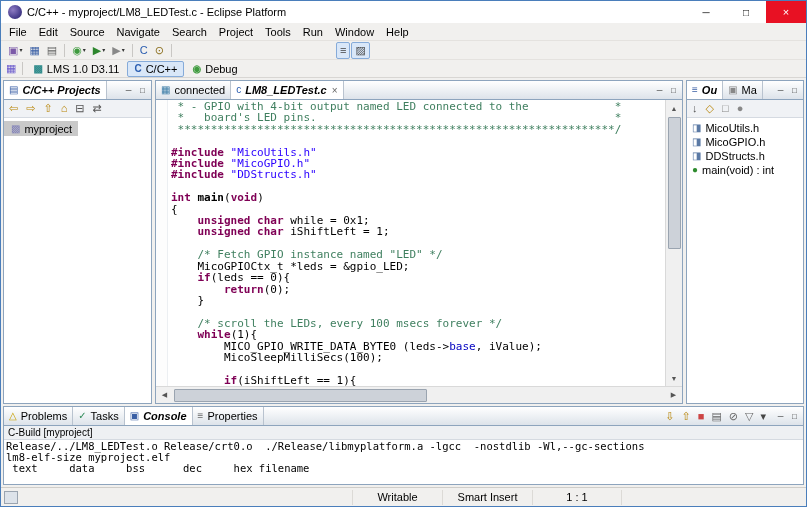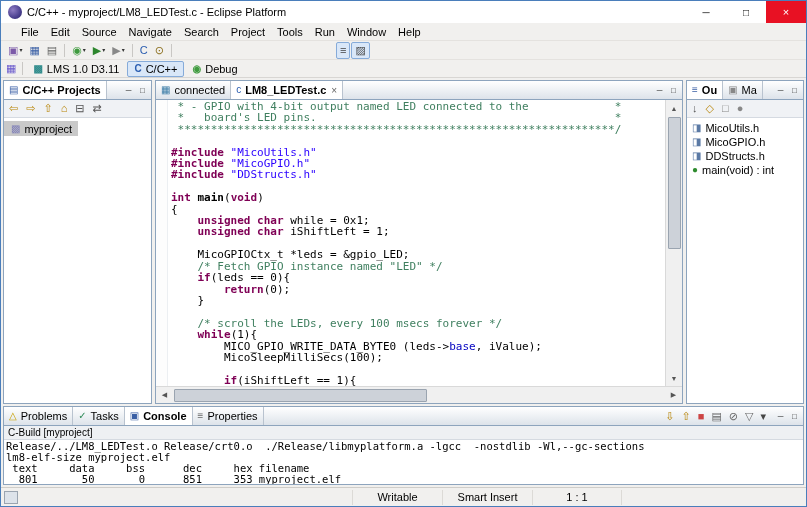--- a/index.html
+++ b/index.html
@@ -10,21 +10,21 @@
   
   .titlebar{height:22px;background:#fff;display:flex;align-items:center;flex-shrink:0;}
   .app-icon{width:14px;height:14px;border-radius:50%;margin:0 5px 0 7px;flex-shrink:0;
             background:radial-gradient(circle at 35% 35%, #8e7cc3, #4a3f8f 60%, #2a2466);}
   .title-text{font-size:11px;white-space:nowrap;}
   .win-controls{margin-left:auto;display:flex;height:100%;}
   .win-btn{width:40px;height:100%;display:flex;align-items:center;justify-content:center;font-size:10px;}
   .win-btn.close{background:#e81123;color:#fff;font-size:11px;}
 
   
-  .menubar{height:17px;display:flex;align-items:center;background:#f1f0ee;padding-left:14px;flex-shrink:0;}
+  .menubar{height:17px;display:flex;align-items:center;background:#f1f0ee;padding-left:2px;flex-shrink:0;}
   .menu-item{padding:1px 6px;white-space:nowrap;}
   .toolbar{height:19px;display:flex;align-items:center;background:#f1f0ee;padding-left:2px;flex-shrink:0;border-top:1px solid #e4e2df;}
   .tb-group{display:flex;align-items:center;gap:1px;padding:0 2px;}
   .tb-offset{margin-left:160px;}
   .tb-sep{width:1px;height:13px;background:#c9c7c4;margin:0 2px;}
   .tb-btn{display:flex;align-items:center;height:17px;padding:0 3px;font-size:11px;line-height:1;}
   .tb-btn.pressed{background:#d9e7f8;border:1px solid #86abd9;border-radius:2px;}
   .tb-glyph{font-size:11px;line-height:1;}
   .tb-dd{font-size:6px;color:#333;margin-left:1px;}
   .persp-bar{height:19px;display:flex;align-items:center;background:#f1f0ee;padding-left:2px;gap:1px;flex-shrink:0;border-top:1px solid #e4e2df;border-bottom:1px solid #d8d6d3;}
@@ -36,21 +36,21 @@
   .main{flex:1;display:flex;gap:3px;padding:2px 2px 0 2px;min-height:0;}
   .panel{display:flex;flex-direction:column;border:1px solid #8da4bd;background:#fff;min-width:0;}
   .left-panel{width:149px;flex-shrink:0;}
   .editor-panel{flex:1;min-width:0;}
   .right-panel{width:118px;flex-shrink:0;}
 
   .tabbar{height:19px;display:flex;align-items:stretch;background:linear-gradient(#ffffff,#dde3ea);border-bottom:1px solid #8da4bd;flex-shrink:0;}
   .tabs-holder{display:flex;align-items:stretch;min-width:0;overflow:hidden;}
   .tab{display:flex;align-items:center;gap:4px;padding:0 5px;border-right:1px solid #b9c3cf;white-space:nowrap;}
   .tab.active{background:#fff;}
-  .tab.active .tab-label{font-weight:bold;}
+  .tab.active .tab-label{font-weight:bold;font-style:italic;}
   .tab-close{font-size:10px;color:#666;margin-left:1px;}
   .item-glyph{font-size:10px;line-height:1;}
   .tab-controls{margin-left:auto;display:flex;align-items:center;gap:1px;padding:0 2px;}
   .mini-icon{width:13px;height:12px;display:flex;align-items:center;justify-content:center;font-size:8px;color:#333;}
 
   .panel-toolbar{height:18px;display:flex;align-items:center;gap:2px;padding:0 2px;background:#f0f2f5;border-bottom:1px solid #d5dae1;flex-shrink:0;}
 
   .tree{flex:1;padding-top:3px;overflow:hidden;}
   .tree-item{display:flex;align-items:center;gap:4px;height:15px;padding:0 6px 0 7px;width:max-content;}
   .tree-item.selected{background:#c9c9c9;}
@@ -238,22 +238,22 @@
             <div class="code-line"> </div>
             <div class="code-line"><span class="tok-k">#include</span><span class="tok-p"> </span><span class="tok-s">"MicoUtils.h"</span></div>
             <div class="code-line"><span class="tok-k">#include</span><span class="tok-p"> </span><span class="tok-s">"MicoGPIO.h"</span></div>
             <div class="code-line"><span class="tok-k">#include</span><span class="tok-p"> </span><span class="tok-s">"DDStructs.h"</span></div>
             <div class="code-line"> </div>
             <div class="code-line"><span class="tok-k">int</span><span class="tok-p"> </span><span class="tok-b">main</span><span class="tok-p">(</span><span class="tok-k">void</span><span class="tok-p">)</span></div>
             <div class="code-line"><span class="tok-p">{</span></div>
             <div class="code-line"><span class="tok-p">    </span><span class="tok-k">unsigned</span><span class="tok-p"> </span><span class="tok-k">char</span><span class="tok-p"> while = 0x1;</span></div>
             <div class="code-line"><span class="tok-p">    </span><span class="tok-k">unsigned</span><span class="tok-p"> </span><span class="tok-k">char</span><span class="tok-p"> iShiftLeft = 1;</span></div>
             <div class="code-line"> </div>
+            <div class="code-line"><span class="tok-p">    </span><span class="tok-c">/* Fetch GPIO instance named "LED" */</span></div>
             <div class="code-line"><span class="tok-p">    MicoGPIOCtx_t *leds = &amp;gpio_LED;</span></div>
-            <div class="code-line"><span class="tok-p">    </span><span class="tok-c">/* Fetch GPIO instance named "LED" */</span></div>
             <div class="code-line"><span class="tok-p">    </span><span class="tok-k">if</span><span class="tok-p">(leds == 0){</span></div>
             <div class="code-line"><span class="tok-p">        </span><span class="tok-k">return</span><span class="tok-p">(0);</span></div>
             <div class="code-line"><span class="tok-p">    }</span></div>
             <div class="code-line"> </div>
             <div class="code-line"><span class="tok-p">    </span><span class="tok-c">/* scroll the LEDs, every 100 msecs forever */</span></div>
             <div class="code-line"><span class="tok-p">    </span><span class="tok-k">while</span><span class="tok-p">(1){</span></div>
             <div class="code-line"><span class="tok-p">        MICO_GPIO_WRITE_DATA_BYTE0 (leds-&gt;</span><span class="tok-f">base</span><span class="tok-p">, iValue);</span></div>
             <div class="code-line"><span class="tok-p">        MicoSleepMilliSecs(100);</span></div>
             <div class="code-line"> </div>
             <div class="code-line"><span class="tok-p">        </span><span class="tok-k">if</span><span class="tok-p">(iShiftLeft == 1){</span></div>
@@ -350,21 +350,20 @@
           </span>
         <span class="mini-icon">─</span>
         <span class="mini-icon">□</span>
       </span>
     </div>
     <div class="console-header">C-Build [myproject]</div>
     <div class="console-body">
         <div class="console-line">Release/../LM8_LEDTest.o Release/crt0.o  ./Release/libmyplatform.a -lgcc  -nostdlib -Wl,--gc-sections</div>
         <div class="console-line">lm8-elf-size myproject.elf</div>
         <div class="console-line"> text     data     bss      dec     hex filename</div>
-        <div class="console-line">  801       50       0      851     353 myproject.elf</div>
       </div>
   </div>
 
   <div class="statusbar">
     <span class="sb-icon"></span>
     <span class="sb-spacer"></span>
     <span class="sb-cell">Writable</span>
     <span class="sb-cell">Smart Insert</span>
     <span class="sb-cell">1 : 1</span>
   </div>

